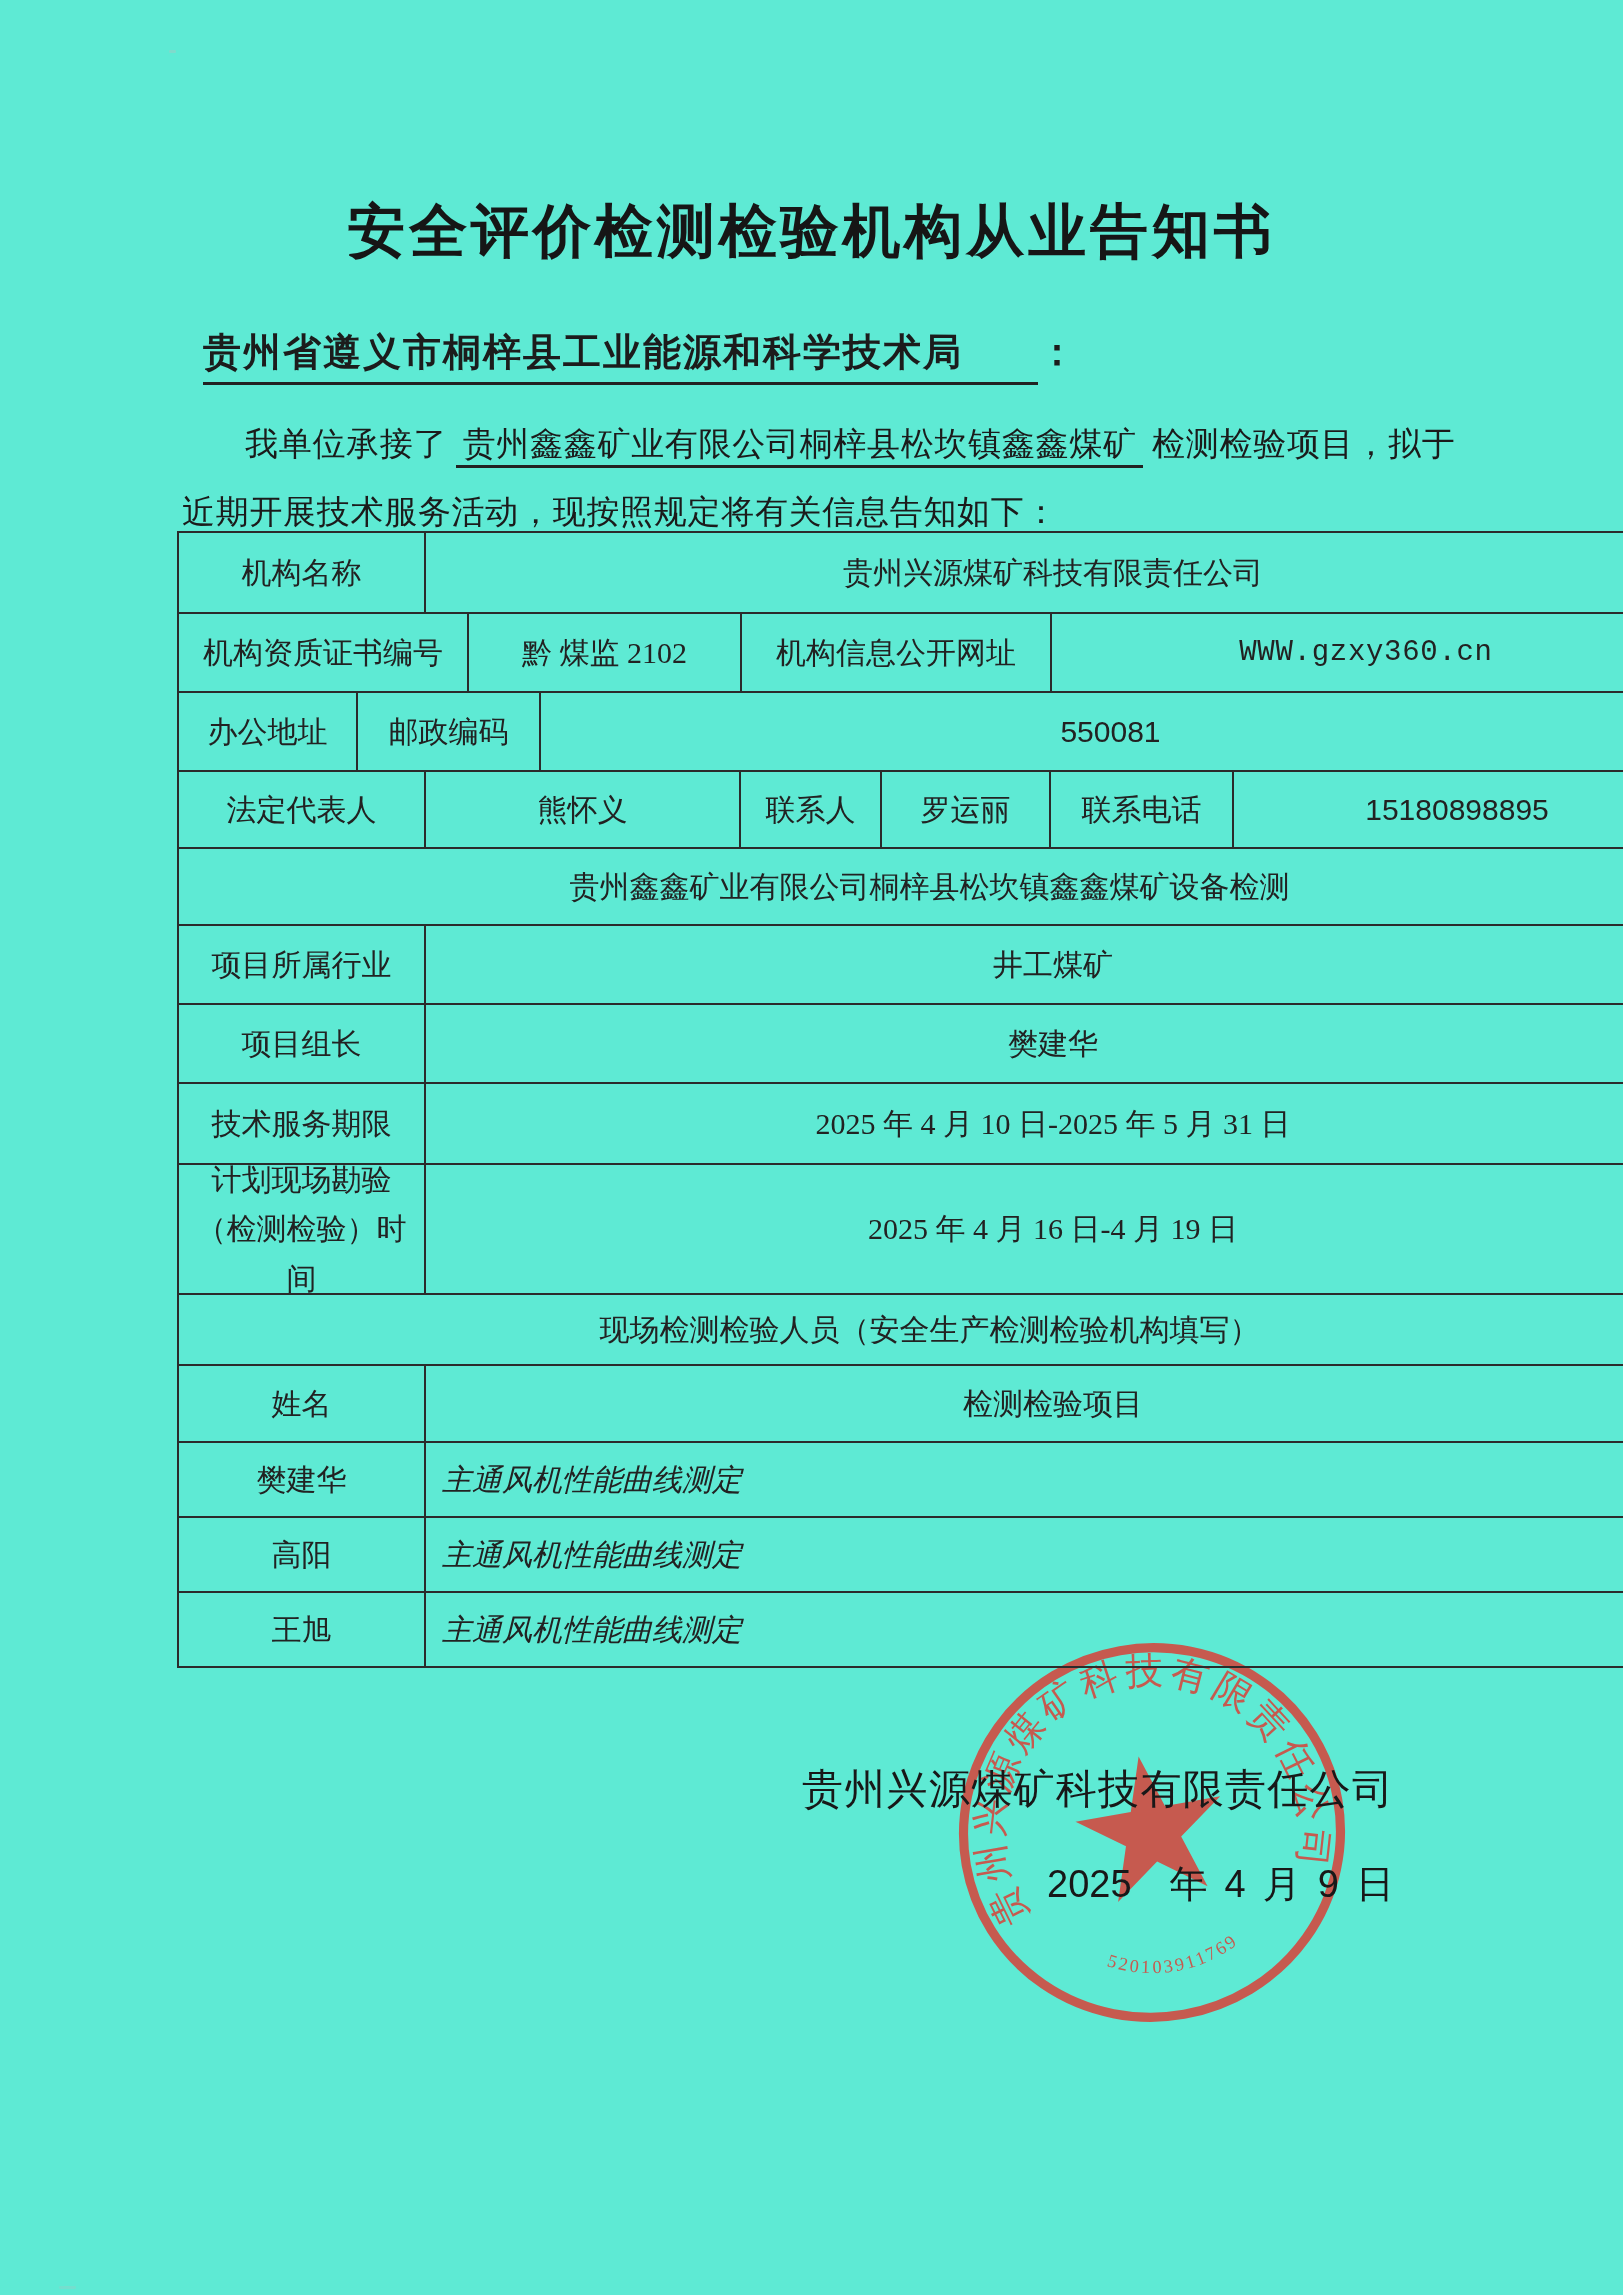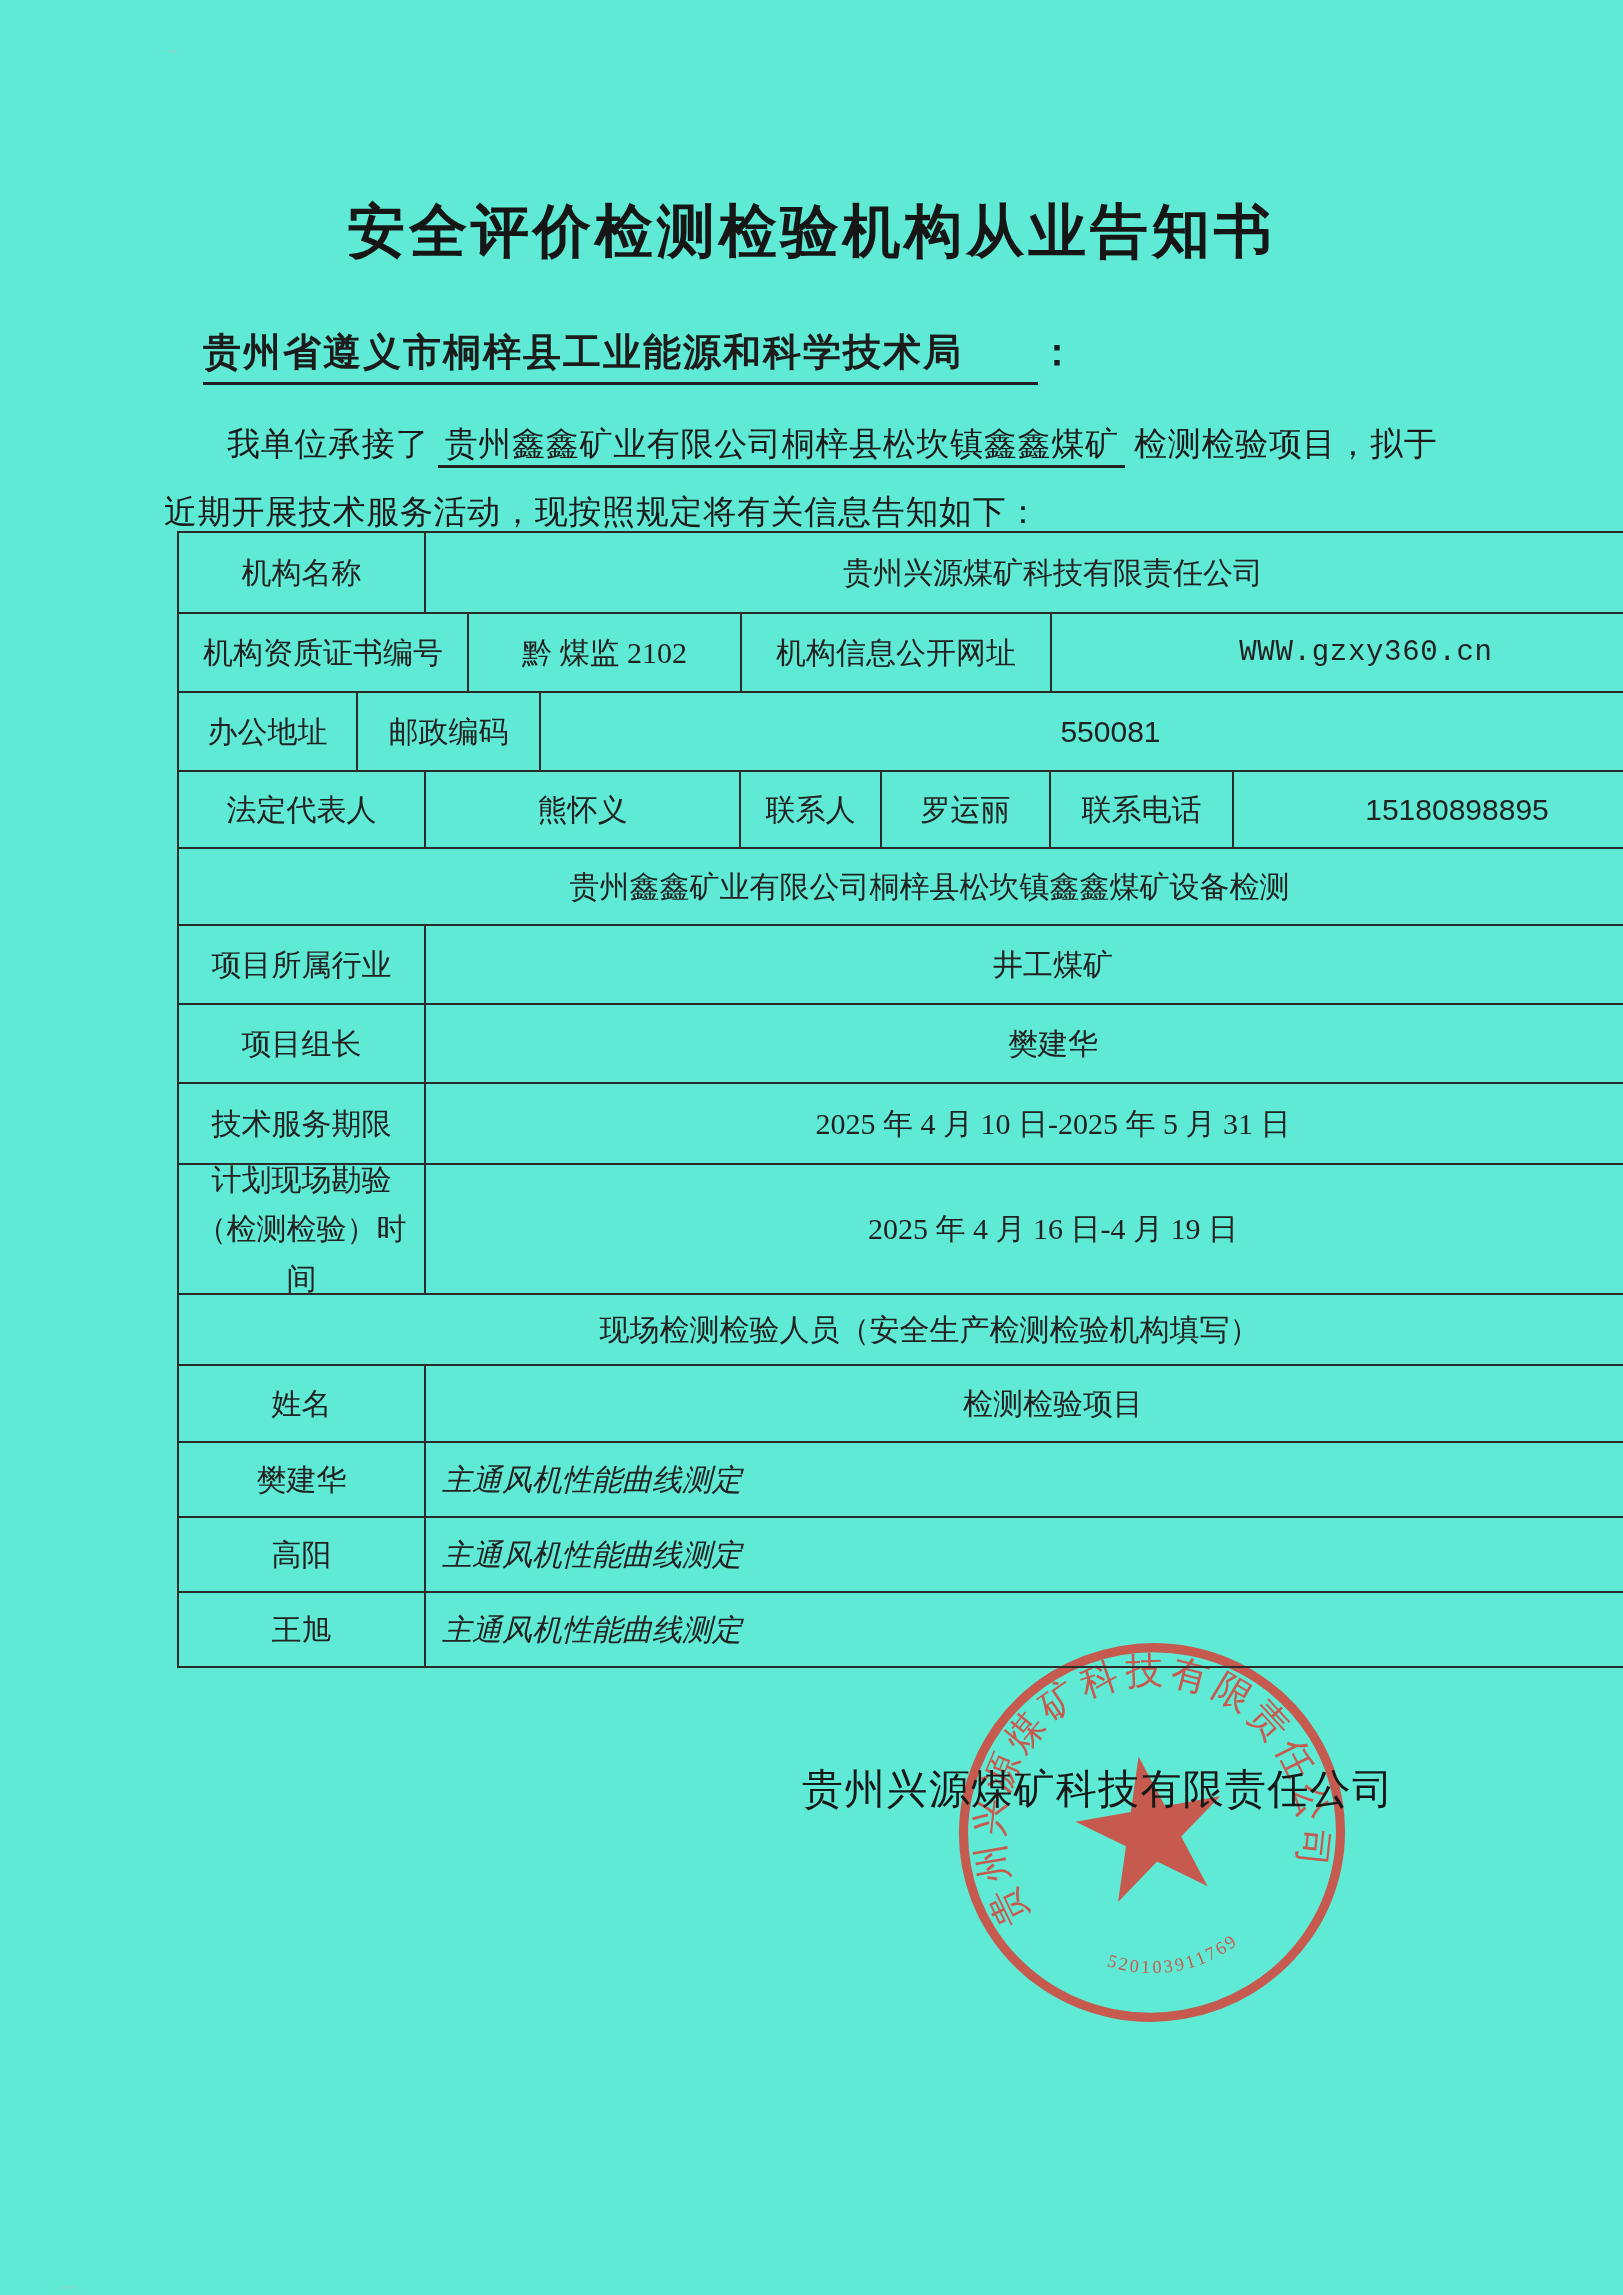--- a/index.html
+++ b/index.html
@@ -24,21 +24,21 @@
     white-space:nowrap;
     margin-left:21px;
   }
   .salutation .uline{
     border-bottom:3.9px solid #222;
     padding-right:75px;
     padding-bottom:3.9px;
     display:inline-block;
   }
   .para{
-    position:absolute;left:164px;
+    position:absolute;left:182px;
     font-size:33px;letter-spacing:0.7px;
     white-space:nowrap;color:#1b1b1b;
   }
   .para-1{top:422px;padding-left:63px;}
   .para-2{top:490px;}
   .para .uline2{
     border-bottom:3.3px solid #222;
     padding:0 6.5px 2.6px 6.5px;
   }
   
@@ -190,18 +190,19 @@
       <text font-size="57" fill="#d8433a" letter-spacing="8">
         <textPath href="#sealNameArc" startOffset="42">贵州兴源煤矿科技有限责任公司</textPath>
       </text>
       <text font-size="28" fill="#d8433a" letter-spacing="4">
         <textPath href="#sealSerialArc" startOffset="4">520103911769</textPath>
       </text>
     </g>
   </svg>
 
   <div class="sig-company">贵州兴源煤矿科技有限责任公司</div>
+  <div class="sig-date">2025　年 4 月 9 日</div>
 
   <div class="speck" style="left:169px;top:50px;width:6.5px;height:3.3px;opacity:.35"></div>
   <div class="speck" style="left:59px;top:2286px;width:17px;height:2.6px;opacity:.25"></div>
 
 </div>
 
 
 </body></html>

